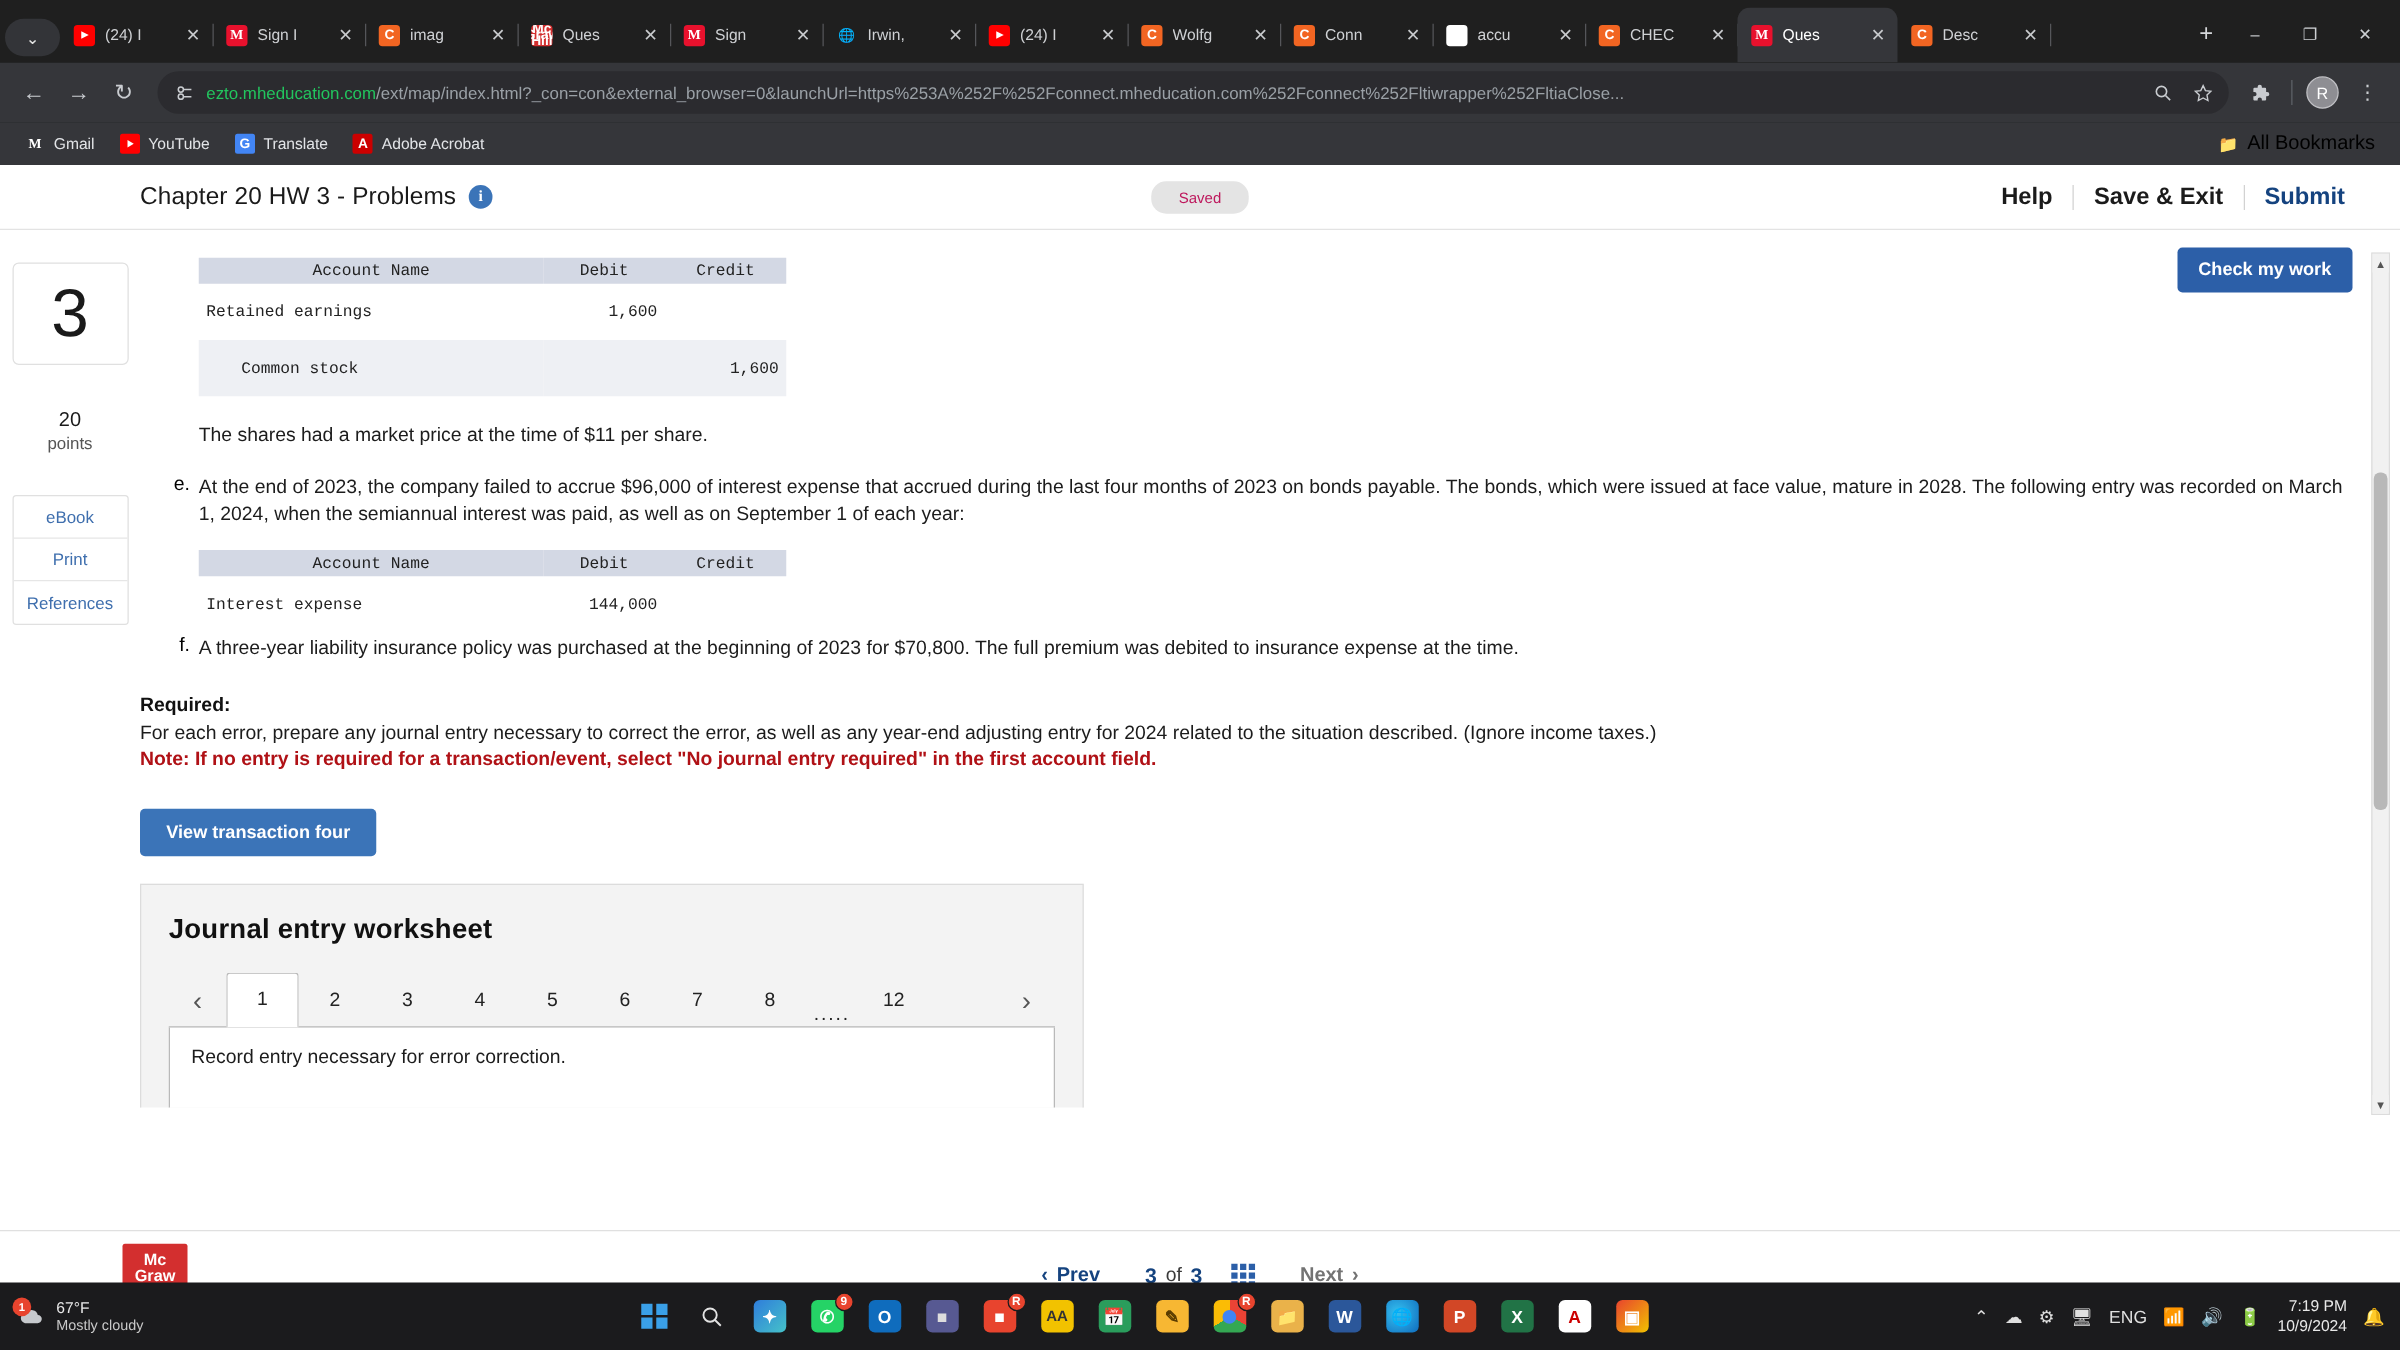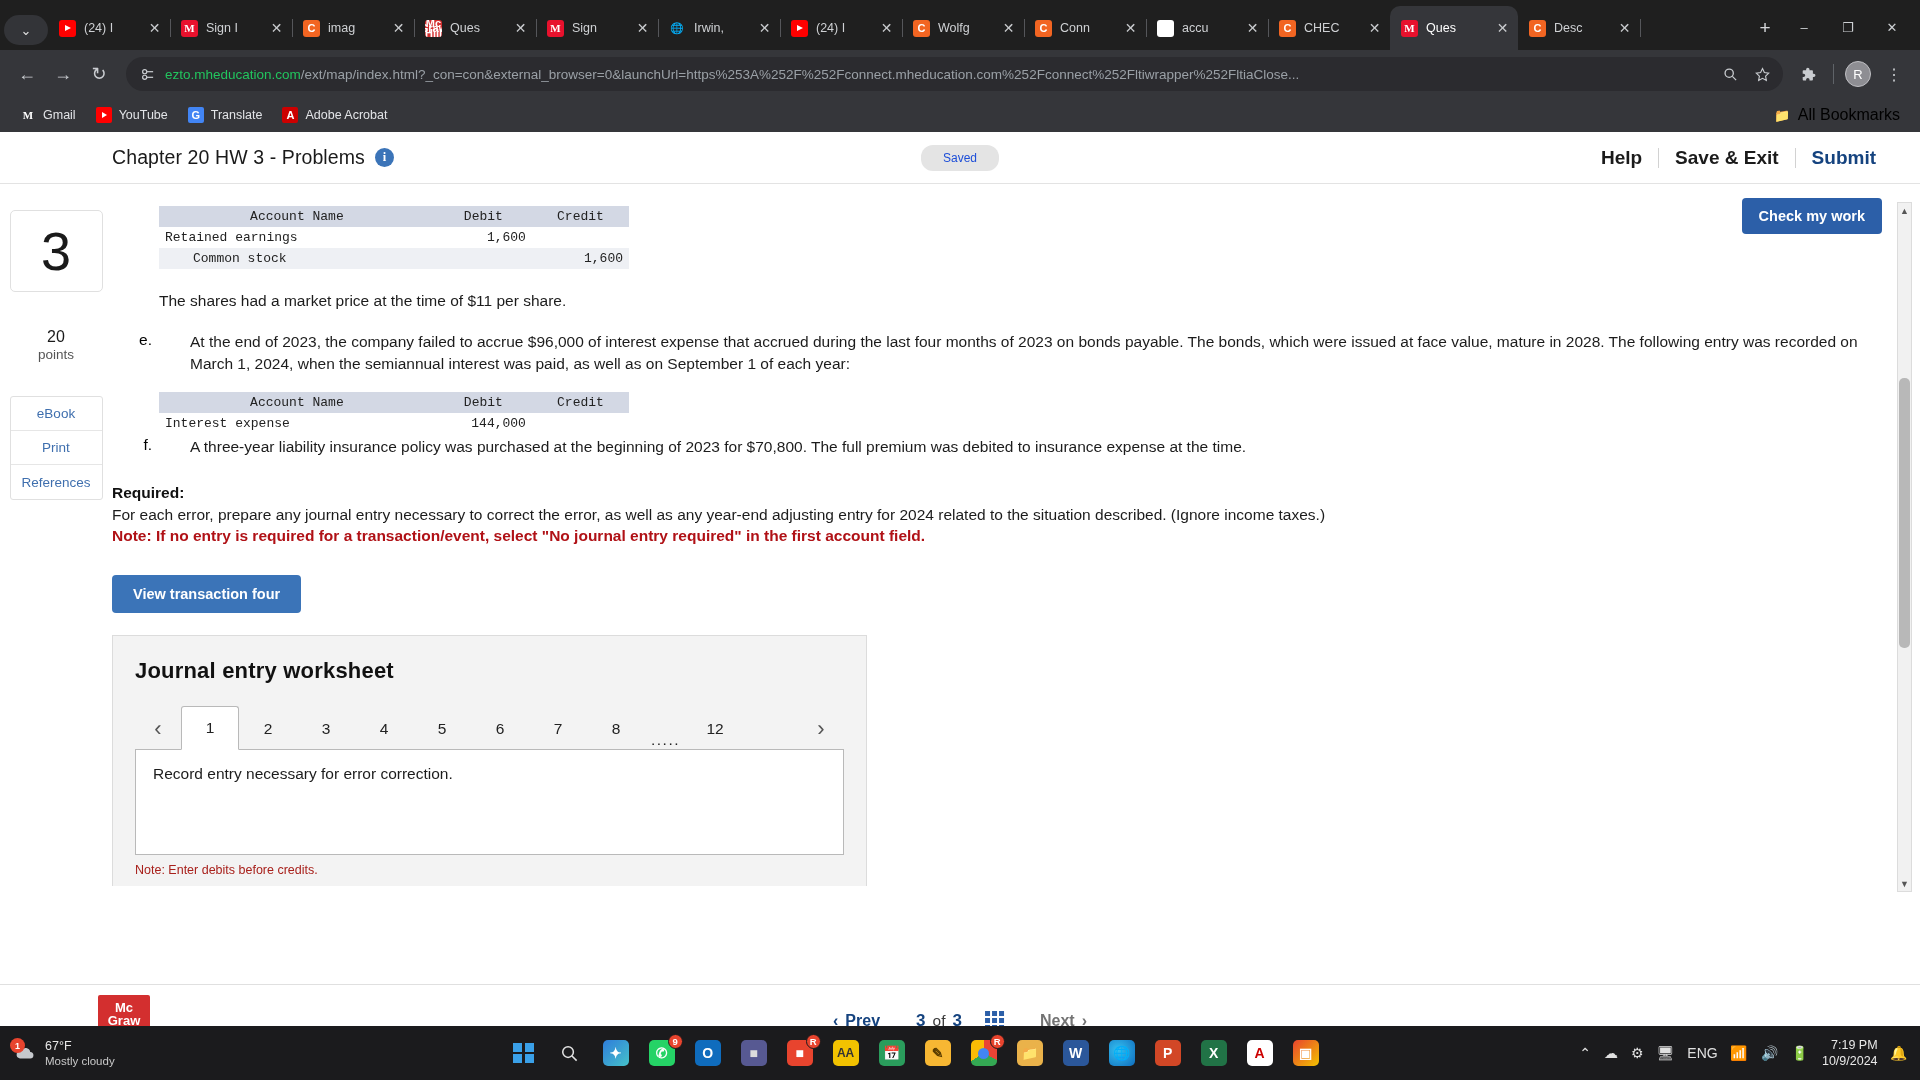--- a/index.html
+++ b/index.html
@@ -138,21 +138,21 @@
     align-items: center; padding: 0 28px 0 112px; position: relative;
   }
   .apptitle { font-size: 19.5px; color: #1a1a1a; letter-spacing: .1px; }
   .infoicon {
     width: 19px; height: 19px; border-radius: 50%; background: #3b74b8; color: #fff;
     font-size: 12.5px; font-weight: bold; display: flex; align-items: center;
     justify-content: center; margin-left: 10px; font-family: "Liberation Serif", serif;
   }
   .savedpill {
     position: absolute; left: 50%; transform: translateX(-50%);
-    background: #e4e4e4; color: #1d4ed8; font-size: 12px;
+    background: #e4e4e4; color: #be185d; font-size: 12px;
     padding: 6px 22px; border-radius: 12px;
   }
   .hdr-actions { margin-left: auto; display: flex; align-items: center; }
   .hdr-actions a { font-size: 19px; font-weight: bold; color: #1b1b1b;
                    text-decoration: none; padding: 0 16px; }
   .hdr-actions a.blue { color: #15437f; }
   .hsep { width: 1px; height: 20px; background: #d2d2d2; }
 
   .body-area { display: flex; position: relative; height: 872px; }
 
@@ -171,30 +171,30 @@
              font-size: 13.5px; color: #3f6fae; border-bottom: 1px solid #e6e6e6; }
   .railbtn:last-child { border-bottom: none; }
 
   .content { flex: 1; min-width: 0; padding: 22px 0 0 0; position: relative; }
   .scrollport { height: 680px; overflow: hidden; position: relative; padding-right: 40px; }
 
   .jtable { border-collapse: collapse; font-family: "Liberation Mono", monospace;
             font-size: 13px; color: #222; width: 470px; margin-left: 47px; }
   .jtable th { background: #d3d8e4; font-weight: normal; padding: 3px 6px; text-align: center; }
   .jtable th.acc { width: 250px; }
-  .jtable td { padding: 3px 6px; }
+  .jtable td { padding: 15px 6px; }
   .jtable tr.alt td { background: #eef0f4; }
   .jtable td.name { text-align: left; }
   .jtable td.name.ind { padding-left: 34px; }
   .jtable td.num { text-align: right; width: 88px; }
 
   .ptext { font-size: 15.5px; color: #1c1c1c; line-height: 1.38; }
   .para { display: flex; margin: 14px 0 0 0; }
   .para .lbl { width: 22px; flex: none; text-align: right; padding-right: 7px; font-size: 15.5px; }
-  .para .txt { flex: 1; margin-left: 31px; }
+  .para .txt { flex: 1; }
 
   .req-title { font-weight: bold; font-size: 15.5px; color: #111; margin-top: 26px; }
   .req-body { font-size: 15.5px; color: #1c1c1c; line-height: 1.38; margin-top: 2px; }
   .req-note { font-size: 15.5px; color: #b01116; font-weight: bold; margin-top: 2px; }
 
   .vtl-btn {
     margin-top: 30px; display: inline-block; background: #3b74b8; color: #fff;
     font-size: 14.5px; font-weight: bold; padding: 11px 21px; border-radius: 4px;
   }
 

